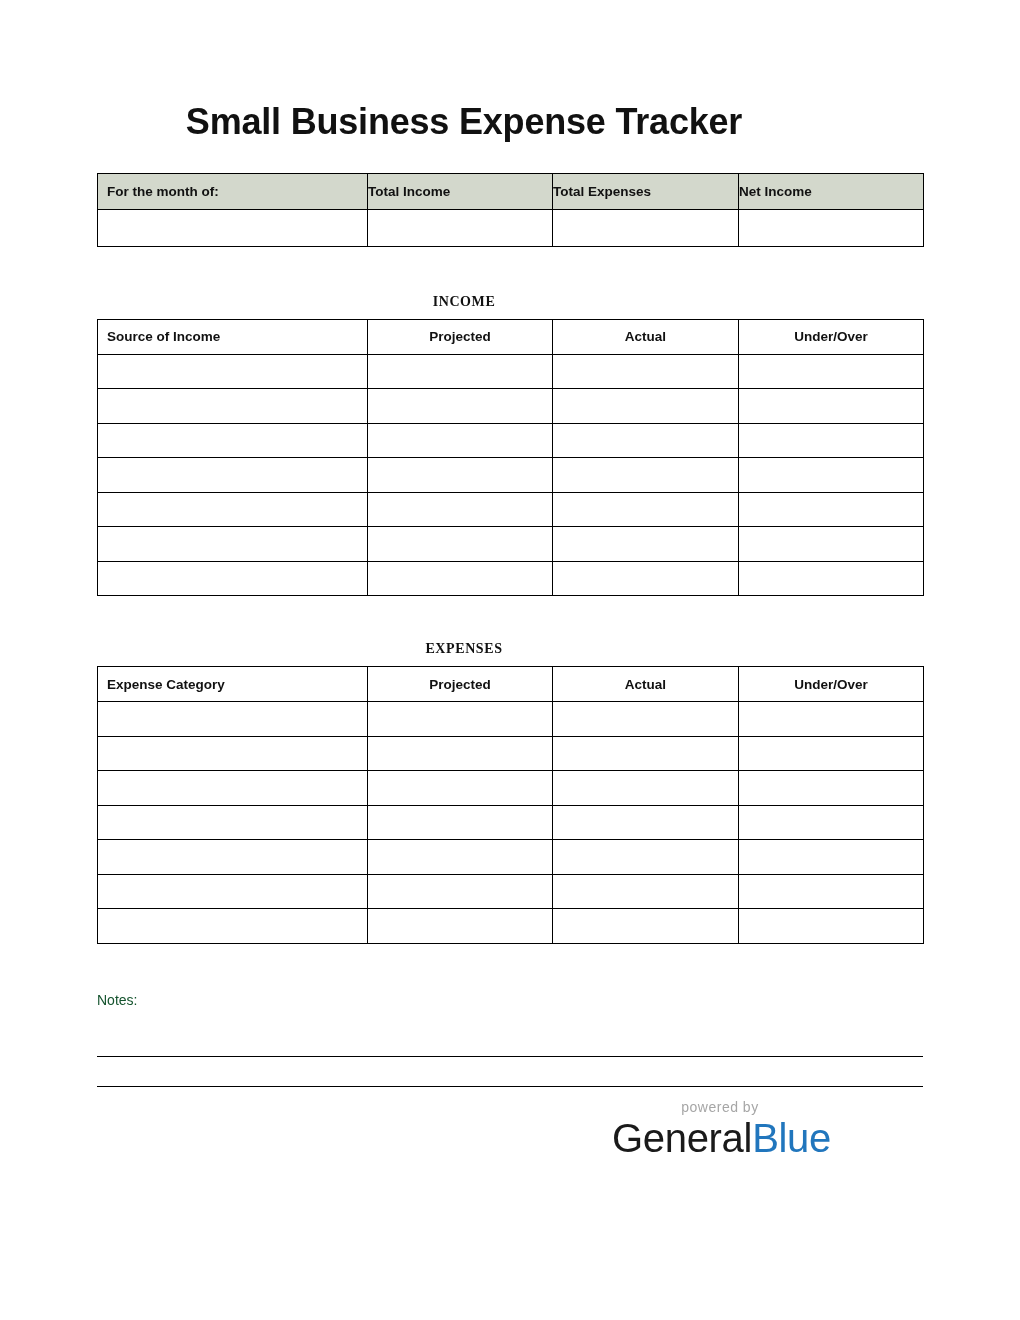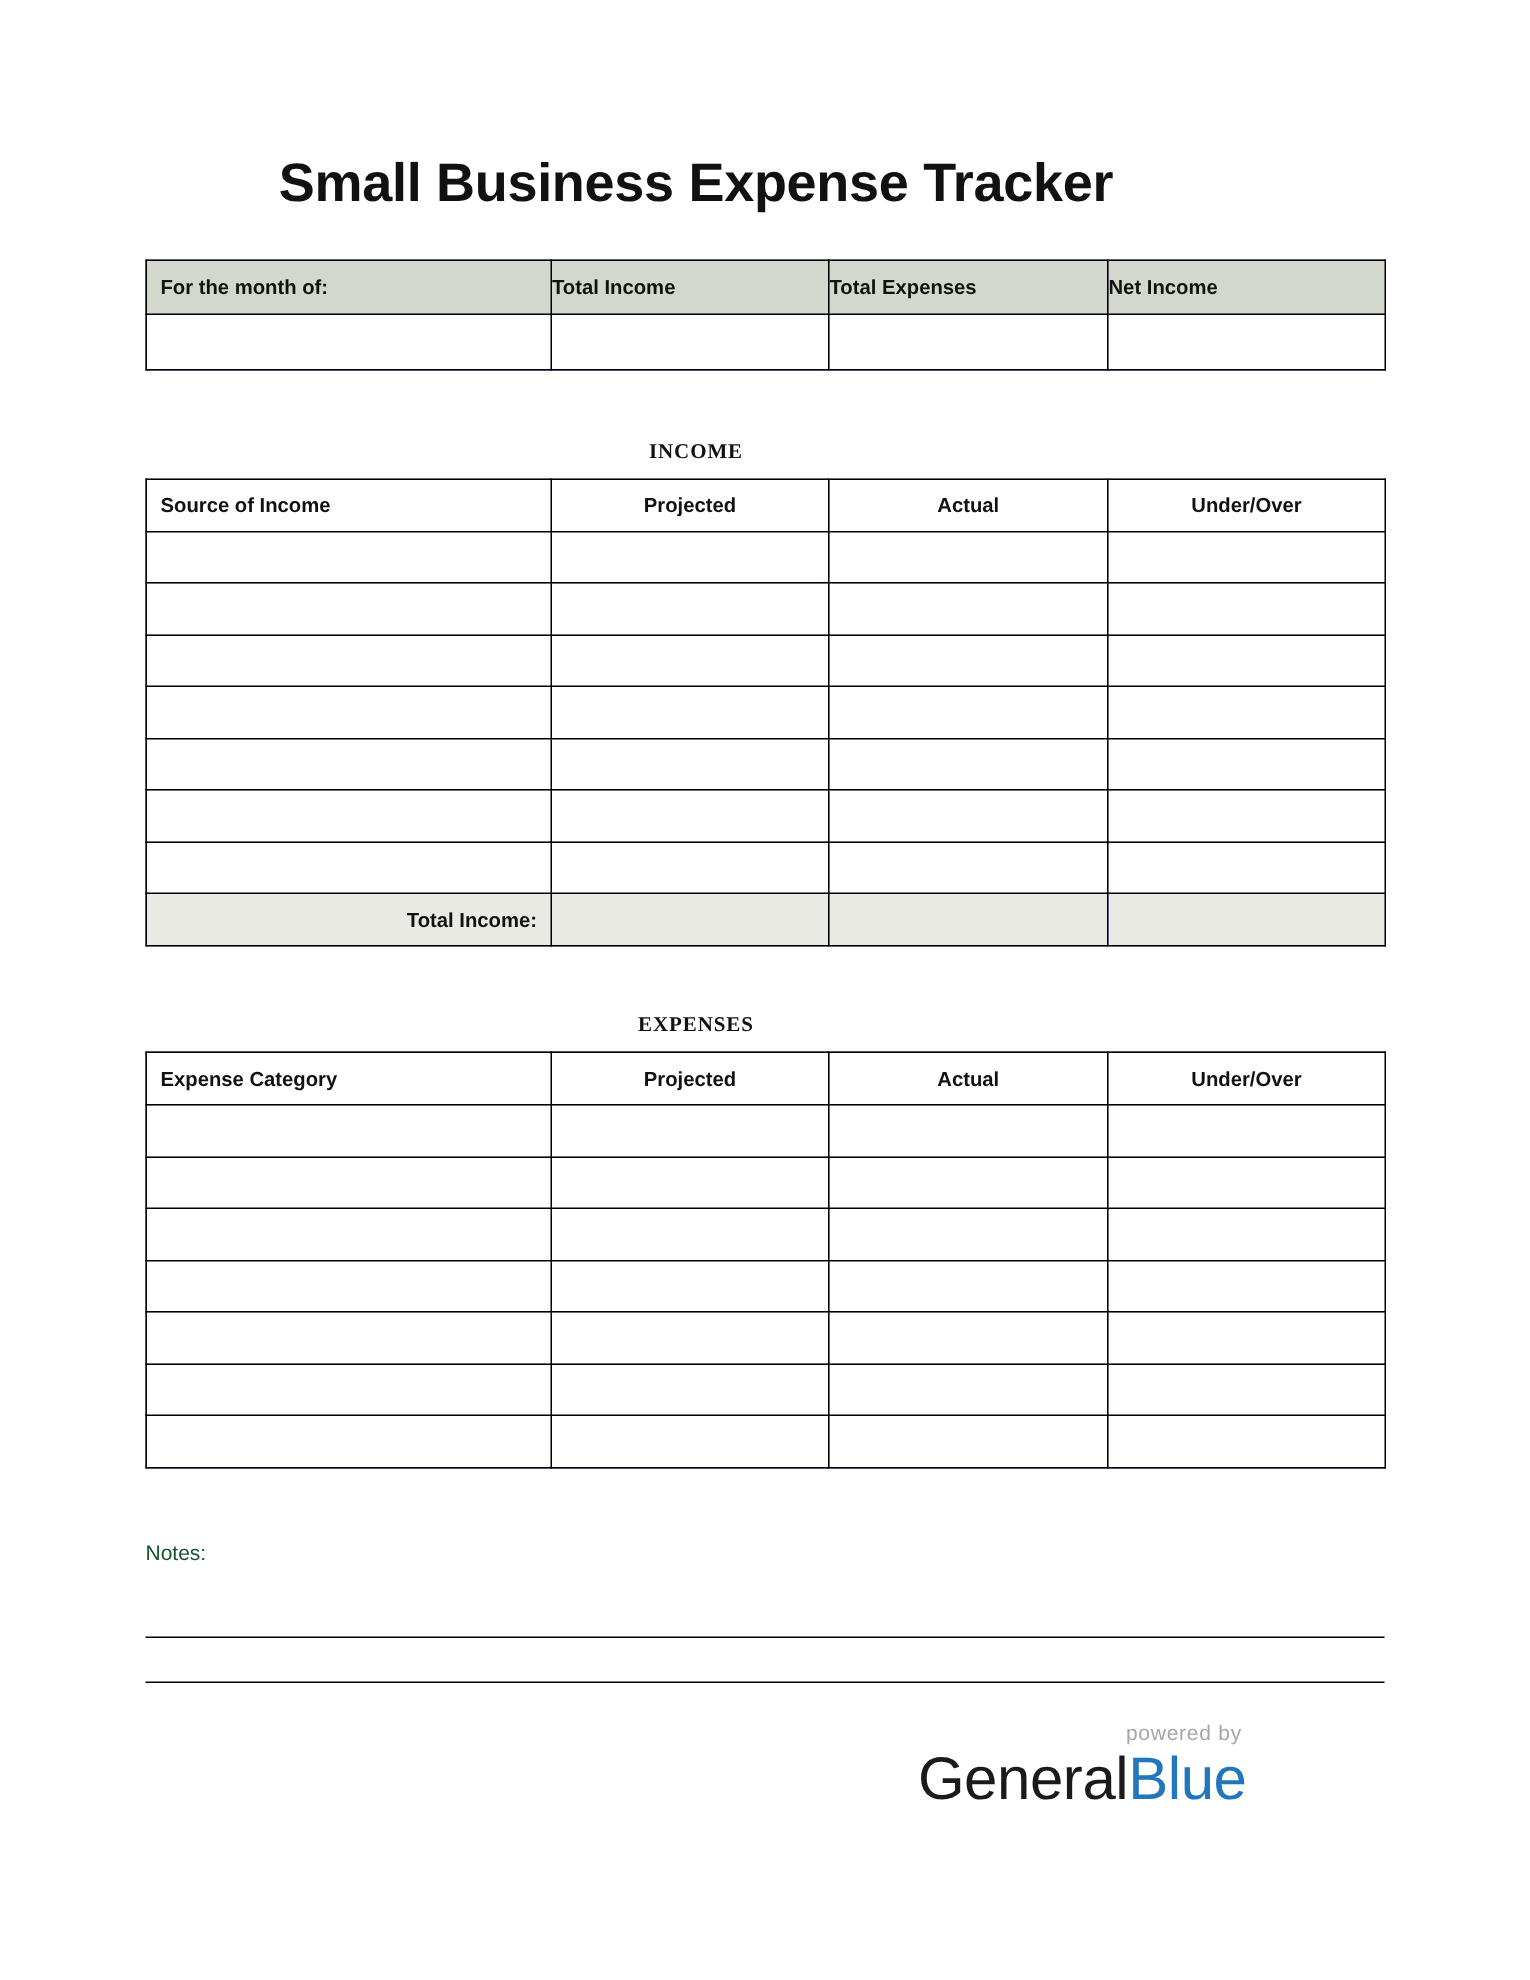--- a/index.html
+++ b/index.html
@@ -34,21 +34,21 @@
     letter-spacing: -0.2px;
     color: #111111;
     line-height: 1.1;
   }
 
   
   table.sheet {
     width: 826px;
     border-collapse: collapse;
     table-layout: fixed;
-    background: #6d28d9;
+    background: #7f1d1d;
   }
   table.sheet td,
   table.sheet th {
     border: 1.3px solid #000000;
     padding: 0;
     font-size: 13.5px;
     font-weight: bold;
     color: #111111;
     vertical-align: middle;
   }
@@ -132,22 +132,22 @@
     border-top: 1.3px solid #000000;
     margin: 0;
   }
   .notes-rule.first { margin-top: 48px; }
   .notes-rule.second { margin-top: 29px; }
 
   
   .footer-logo {
     position: absolute;
     right: 97px;
-    top: 1138px;
-    text-align: right;
+    top: 1090px;
+    text-align: center;
     line-height: 1;
   }
   .powered-by {
     font-size: 14px;
     color: #a6a6a6;
     letter-spacing: 0.5px;
     display: block;
     margin-bottom: 4px;
     padding-right: 3px;
   }
@@ -246,26 +246,20 @@
         <td></td>
         <td></td>
         <td></td>
       </tr>
       <tr class="detail-row">
         <td></td>
         <td></td>
         <td></td>
         <td></td>
       </tr>
-      <tr class="total-row">
-        <td class="total-label">Total Income:</td>
-        <td></td>
-        <td></td>
-        <td></td>
-      </tr>
     </tbody>
   </table>
 
   <div class="section-heading expense-heading">EXPENSES</div>
 
   <table class="sheet">
     <colgroup>
       <col class="c1">
         <col class="c2">
         <col class="c3">

